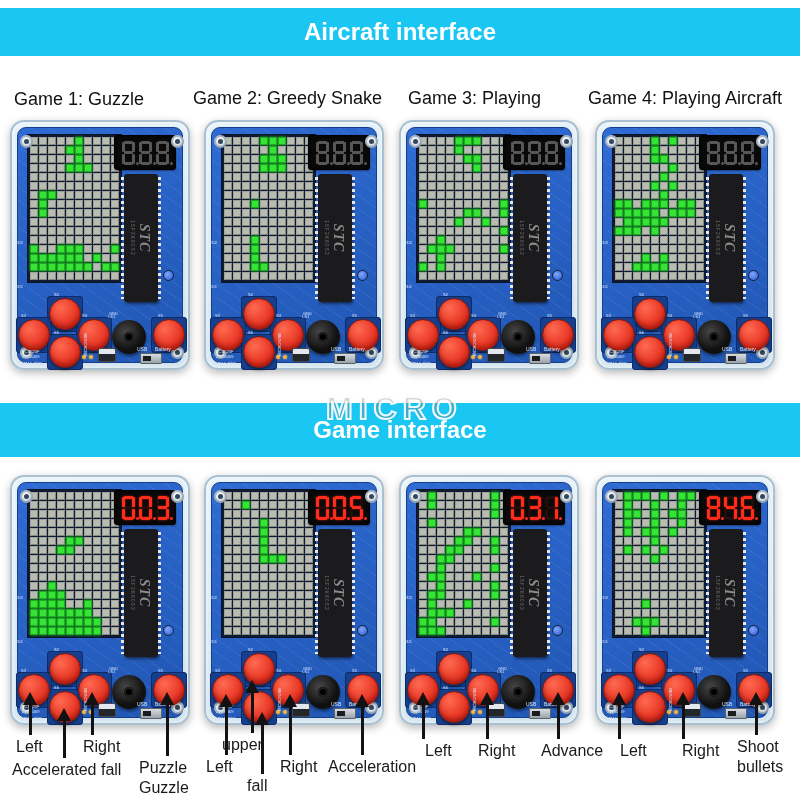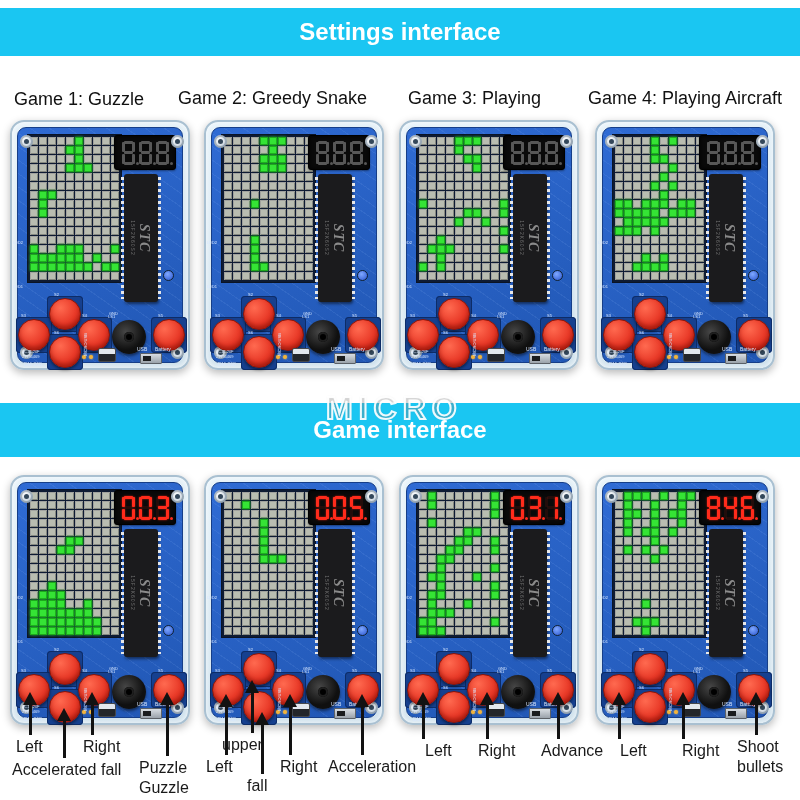--- a/index.html
+++ b/index.html
@@ -104,24 +104,24 @@
   .led-dot{position:absolute;width:4px;height:4px;border-radius:50%;background:#f2b43c;z-index:4;box-shadow:0 0 2px #f2b43c;}
   .cap{position:absolute;left:151px;top:148px;width:9px;height:9px;border-radius:50%;background:radial-gradient(circle at 40% 35%,#7fa8ff,#2a55d0);z-index:4;border:1px solid #123;}
   
   .ann-line{position:absolute;width:3px;background:#121212;z-index:8;}
   .ann-head{position:absolute;width:0;height:0;border-left:7px solid transparent;border-right:7px solid transparent;border-bottom:13px solid #121212;z-index:8;}
   .ann-label{position:absolute;font-size:16px;color:#1a1a1a;z-index:8;line-height:20px;white-space:nowrap;}
 </style>
 </head>
 <body>
 
-<div class="banner" id="banner-settings">Settings interface</div>
+<div class="banner" id="banner-settings">Aircraft interface</div>
 
 <span class="game-label" style="left:14px;top:89px">Game 1: Guzzle</span>
-<span class="game-label" style="left:178px;top:88px">Game 2: Greedy Snake</span>
+<span class="game-label" style="left:193px;top:88px">Game 2: Greedy Snake</span>
 <span class="game-label" style="left:408px;top:88px">Game 3: Playing</span>
 <span class="game-label" style="left:588px;top:88px">Game 4: Playing Aircraft</span>
 
 <div id="settings-row">
     <div class="device" style="left: 10px; top: 120px;">
       <div class="pcb"></div>
       <div class="screw" style="left: 8px; top: 13px;"></div>
       <div class="screw" style="left: 159px; top: 13px;"></div>
       <div class="screw" style="left: 8px; top: 224px;"></div>
       <div class="screw" style="left: 159px; top: 224px;"></div>

